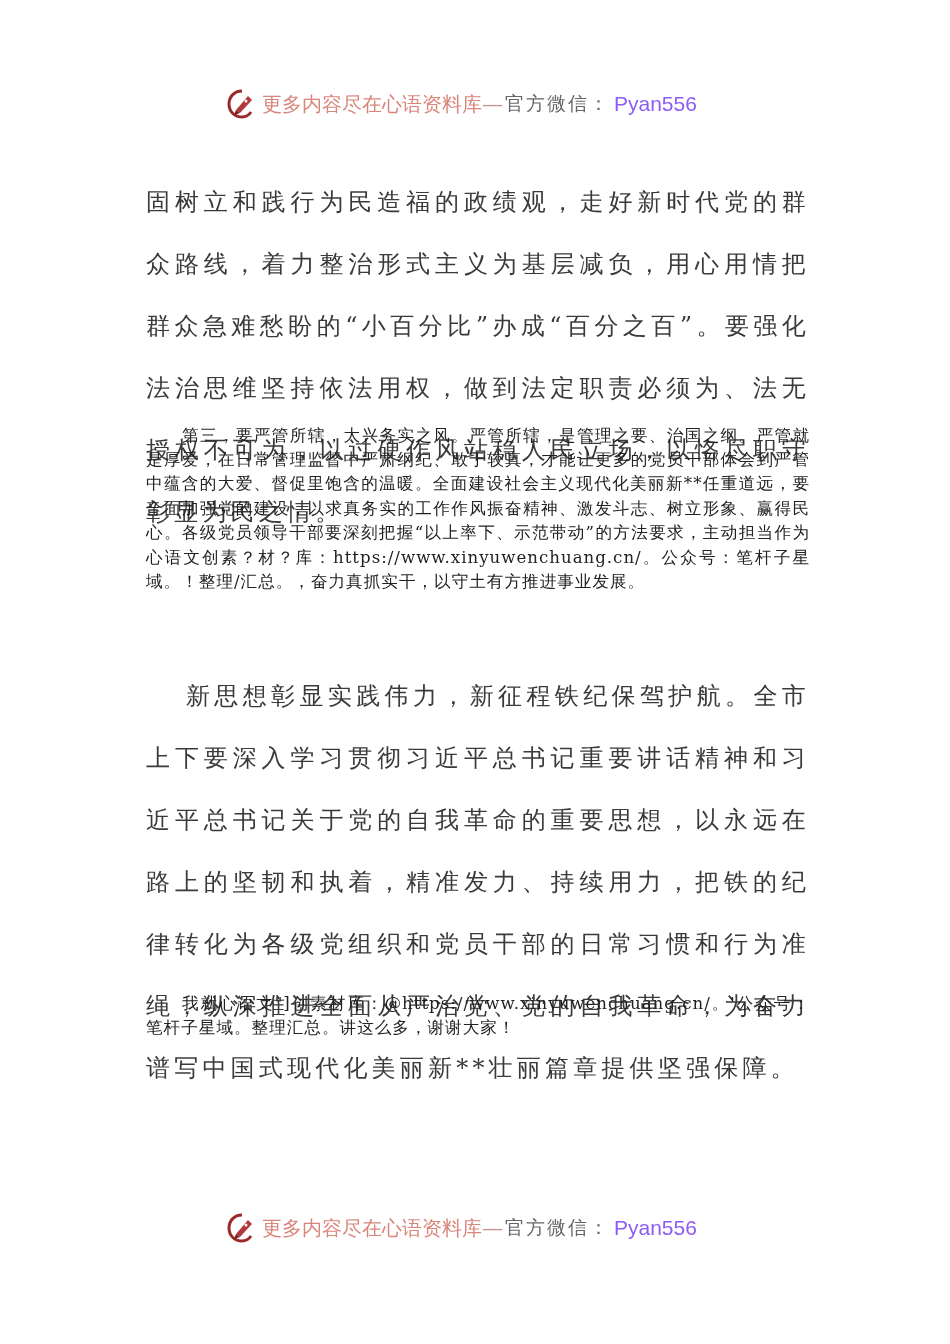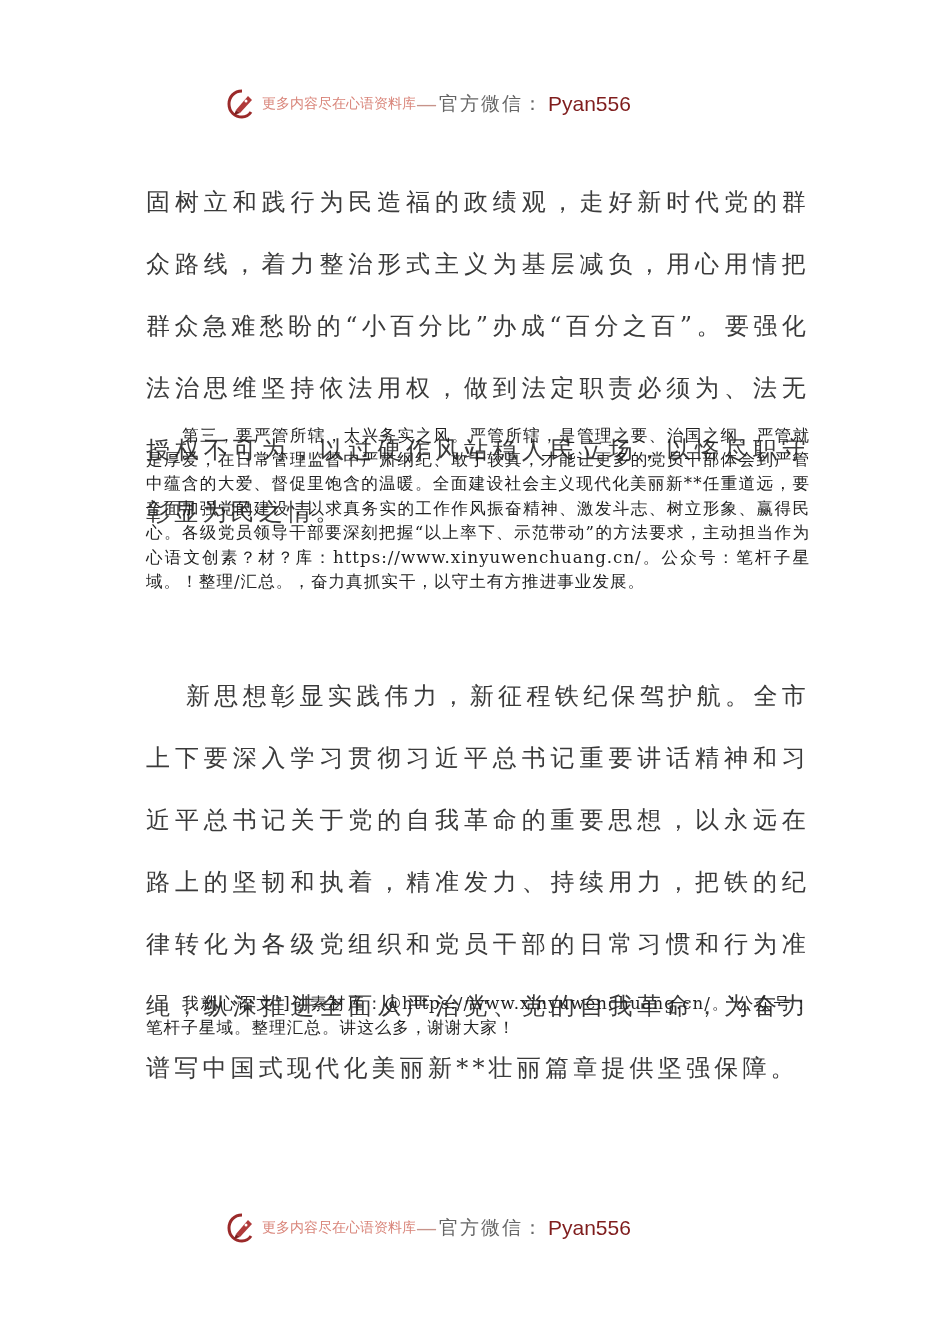--- a/index.html
+++ b/index.html
@@ -3,24 +3,24 @@
 <meta charset="utf-8">
 <style>
   html, body { margin: 0; padding: 0; background: #ffffff; }
   body { width: 950px; height: 1344px; position: relative; overflow: hidden;
          font-family: "DejaVu Serif", serif; color: #333; }
   .banner { position: absolute; left: 226px; width: 500px; height: 40px;
             display: flex; align-items: center; }
   .banner.top { top: 84px; }
   .banner.bottom { top: 1208px; }
   .logo { width: 32px; height: 32px; margin-right: 4px; }
-  .banner-main { color: #d9857a; font-size: 14px; font-family: "DejaVu Serif", serif; letter-spacing: 0px; text-align: center; }
+  .banner-main { color: #d9857a; font-size: 20px; font-family: "DejaVu Serif", serif; letter-spacing: 0px; text-align: center; }
   .banner-dash { color: #c7938a; font-size: 21px; }
   .banner-label { color: #666; font-size: 19px; font-family: Liberation Serif, serif; letter-spacing: 2px; margin-left: 2px; }
-  .banner-id { color: #7f1d1d; font-size: 21px; font-family: "Liberation Sans", sans-serif; margin-left: 4px; }
+  .banner-id { color: #8b5cf6; font-size: 21px; font-family: "Liberation Sans", sans-serif; margin-left: 4px; }
   .large { position: absolute; left: 146px; width: 664px; font-size: 24px;
            line-height: 62px; letter-spacing: 4.2px; color: #3a3a3a; text-align: justify; }
   .small { position: absolute; left: 146px; width: 664px; font-size: 16.6px;
            line-height: 24.4px; letter-spacing: 1px; color: #222; text-align: justify; }
   .p1 { top: 147px; }
   .p2 { top: 407px; text-indent: 36px; }
   .p3 { top: 641px; text-indent: 40px; }
   .p4 { top: 975px; text-indent: 36px; }
 </style>
 </head>

